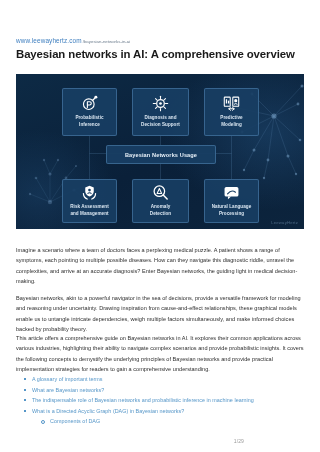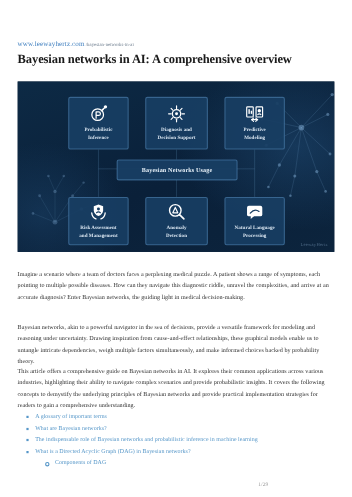--- a/index.html
+++ b/index.html
@@ -14,21 +14,20 @@
     overflow: hidden;
     position: relative;
   }
 
   .page {
     position: relative;
     width: 252px;
     height: 452px;
     background: #ffffff;
     box-sizing: border-box;
-    font-family: Liberation Serif, serif;
   }
 
   
   .source-line {
     position: absolute;
     left: 16px;
     top: 30px;
     white-space: nowrap;
     line-height: 1;
   }

